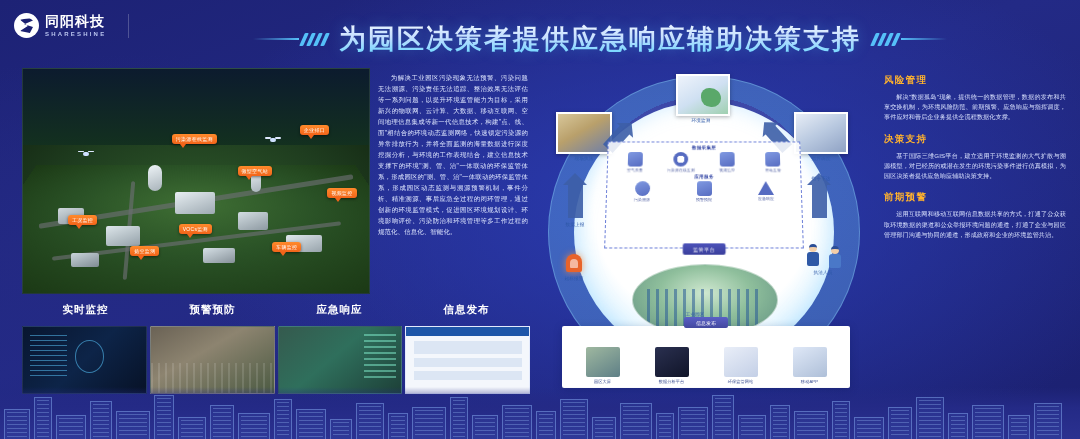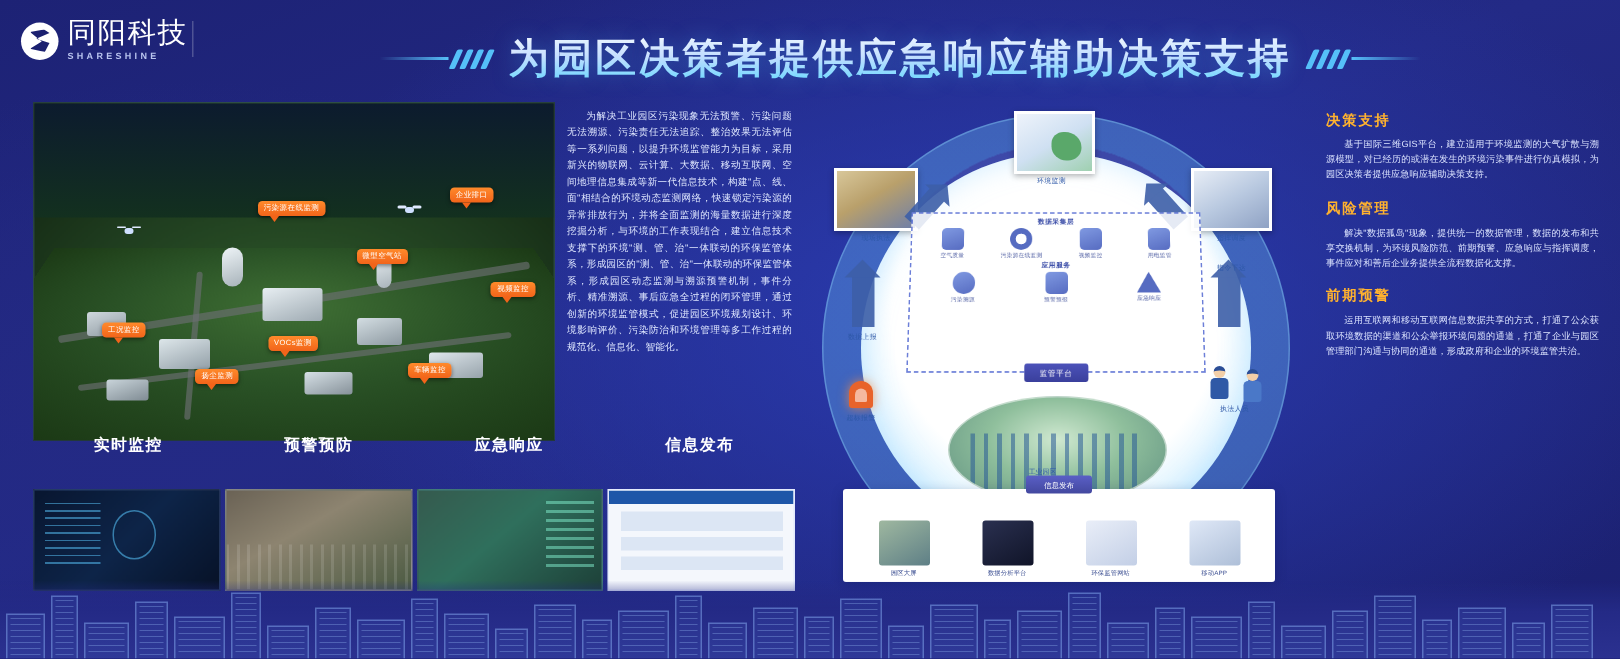--- a/index.html
+++ b/index.html
@@ -25,21 +25,21 @@
     background:#ffffff; position:relative; flex:none;
   }
   .logo-mark::after{
     content:""; position:absolute; left:50%; top:50%;
     transform:translate(-50%,-50%);
     width:13px; height:15px;
     background:#1b2070;
     clip-path:polygon(0% 12%,72% 0%,100% 16%,32% 42%,100% 60%,76% 100%,0% 86%,60% 54%);
   }
   .logo-txt { line-height:1.05; }
-  .logo-cn { font-size:19px; font-weight:normal; color:#ffffff; letter-spacing:1px; }
+  .logo-cn { font-size:14px; font-weight:bold; color:#ffffff; letter-spacing:1px; }
   .logo-en { font-size:6px; font-weight:bold; color:#b9c4ef; letter-spacing:2.2px; margin-top:2px; }
   .logo-sep { position:absolute; left:128px; top:14px; width:1px; height:24px; background:rgba(255,255,255,.22); }
 
   .title-wrap { position:absolute; left:150px; top:18px; width:900px; height:42px;
                 display:flex; align-items:center; justify-content:center; gap:12px; }
   .title-text {
     font-size:27px; font-weight:bold; letter-spacing:2px;
     background:linear-gradient(180deg,#ffffff 0%,#dbe6ff 45%,#5fd8ff 100%);
     -webkit-background-clip:text; background-clip:text; color:transparent;
     text-shadow:0 0 14px rgba(80,190,255,.35);
@@ -85,21 +85,21 @@
   .drone i { position:absolute; left:5px; top:2px; width:6px;height:4px;background:#cfe0ff;border-radius:2px; }
 
   
   .lead-text {
     position:absolute; left:378px; top:72px; width:150px; height:222px;
     font-size:6.4px; line-height:1.72; color:#dfe7ff; text-align:justify;
     text-indent:12.8px; letter-spacing:.15px;
   }
 
   
-  .caps { position:absolute; left:22px; top:290px; width:508px; height:22px; display:flex; }
+  .caps { position:absolute; left:22px; top:303px; width:508px; height:22px; display:flex; }
   .caps .cap { flex:1; text-align:center; color:#ffffff; font-size:10.5px; font-weight:bold;
                letter-spacing:1px; }
   .thumbs { position:absolute; left:22px; top:326px; width:508px; height:68px; display:flex; gap:3px; }
   .thumb { flex:1; position:relative; overflow:hidden; border:1px solid rgba(150,180,255,.18); }
   .t1 { background:linear-gradient(135deg,#081630 0%,#0d2448 50%,#071227 100%); }
   .t2 { background:linear-gradient(150deg,#6a6255 0%,#8d8470 40%,#4b5a42 100%); }
   .t3 { background:linear-gradient(140deg,#355a4e 0%,#2f6f5c 45%,#1d4038 100%); }
   .t4 { background:#f4f7fc; }
   .t1::before{ content:""; position:absolute; left:6%; top:12%; width:30%; height:66%;
     background:repeating-linear-gradient(180deg,rgba(90,200,255,.5) 0 1px,transparent 1px 5px); }
@@ -421,26 +421,26 @@
         <div class="btm-it">
           <div class="btm-ico bi4"></div>
           <div class="btm-lb">移动APP</div>
         </div>
       </div>
     </div>
   </div>
 
   <div class="side">
     <div class="side-blk">
+      <div class="side-h">风险管理</div>
+      <div class="side-p">解决"数据孤岛"现象，提供统一的数据管理，数据的发布和共享交换机制，为环境风险防范、前期预警、应急响应与指挥调度，事件应对和善后企业务提供全流程数据化支撑。</div>
+    </div>
+    <div class="side-blk">
       <div class="side-h">决策支持</div>
       <div class="side-p">基于国际三维GIS平台，建立适用于环境监测的大气扩散与溯源模型，对已经历的或潜在发生的环境污染事件进行仿真模拟，为园区决策者提供应急响应辅助决策支持。</div>
-    </div>
-    <div class="side-blk">
-      <div class="side-h">风险管理</div>
-      <div class="side-p">解决"数据孤岛"现象，提供统一的数据管理，数据的发布和共享交换机制，为环境风险防范、前期预警、应急响应与指挥调度，事件应对和善后企业务提供全流程数据化支撑。</div>
     </div>
     <div class="side-blk">
       <div class="side-h">前期预警</div>
       <div class="side-p">运用互联网和移动互联网信息数据共享的方式，打通了公众获取环境数据的渠道和公众举报环境问题的通道，打通了企业与园区管理部门沟通与协同的通道，形成政府和企业的环境监管共治。</div>
     </div>
   </div>
 
   <div class="skyline">
     <div class="sky-b" style="left:4px;width:26px;height:30px;"></div>
     <div class="sky-b" style="left:34px;width:18px;height:42px;"></div>

